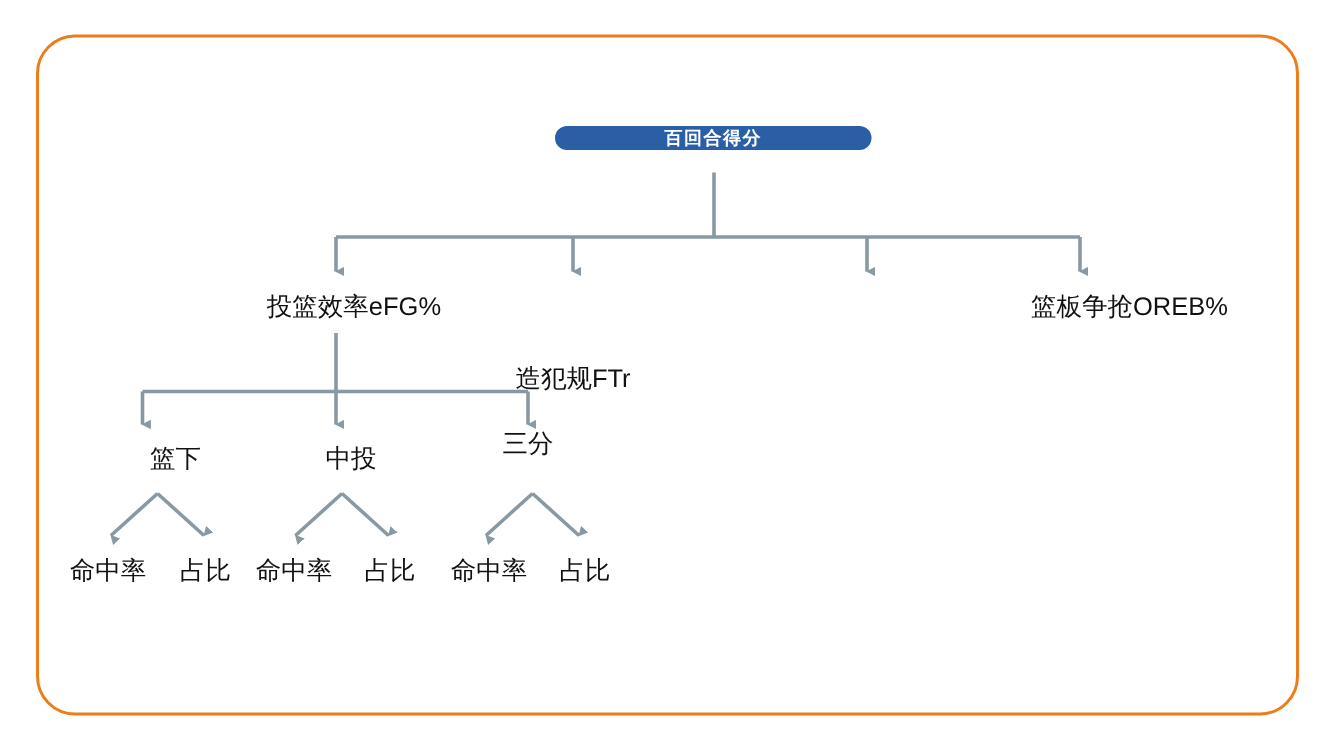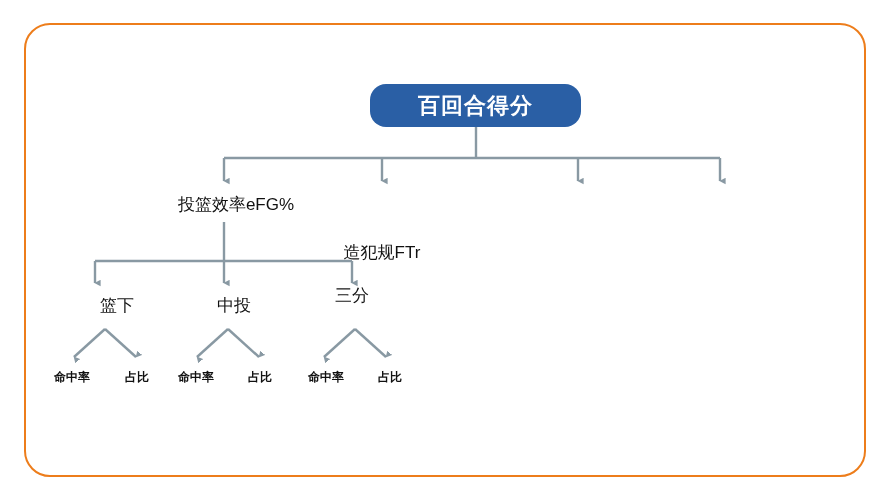--- a/index.html
+++ b/index.html
@@ -35,43 +35,43 @@
     width: 888px;
     height: 501px;
     pointer-events: none;
   }
   
   .root-node {
     position: absolute;
     left: 370px;
     top: 84px;
     width: 211px;
-    height: 43px;
+    height: 16px;
     border-radius: 16px;
     background: #2A5FA5;
     color: #ffffff;
-    font-size: 22px;
+    font-size: 12px;
     font-weight: bold;
     letter-spacing: 1px;
     display: flex;
     align-items: center;
     justify-content: center;
     box-sizing: border-box;
   }
   
   .text-node {
     position: absolute;
     color: #111111;
     white-space: nowrap;
     transform: translateX(-50%);
     text-align: center;
   }
   .level2 { font-size: 17px; }
   .level3 { font-size: 17px; }
-  .leaf   { font-size: 12px; font-weight: bold; }
+  .leaf   { font-size: 17px; }
 </style>
 </head>
 <body>
 
 <div id="canvas">
 
   <div id="frame"></div>
 
   <svg id="connectors" viewBox="0 0 888 501" xmlns="http://www.w3.org/2000/svg">
     <defs>
@@ -107,20 +107,21 @@
 
       <line x1="355" y1="329" x2="324" y2="357" marker-end="url(#arrowhead)"></line>
       <line x1="355" y1="329" x2="386" y2="357" marker-end="url(#arrowhead)"></line>
     </g>
   </svg>
 
   <div class="root-node">百回合得分</div>
 
   <div class="text-node level2" style="left:236px; top:193px;">投篮效率eFG%</div>
   <div class="text-node level2" style="left:382px; top:193px;margin-top:48px;">造犯规FTr</div>
+  <div class="text-node level2" style="left:753px; top:193px;">篮板争抢OREB%</div>
 
   <div class="text-node level3" style="left:117px; top:294px;">篮下</div>
   <div class="text-node level3" style="left:234px; top:294px;">中投</div>
   <div class="text-node level3" style="left:352px; top:284px;">三分</div>
 
   <div class="text-node leaf" style="left:72px; top:369px;">命中率</div>
   <div class="text-node leaf" style="left:137px; top:369px;">占比</div>
   <div class="text-node leaf" style="left:196px; top:369px;">命中率</div>
   <div class="text-node leaf" style="left:260px; top:369px;">占比</div>
   <div class="text-node leaf" style="left:326px; top:369px;">命中率</div>

